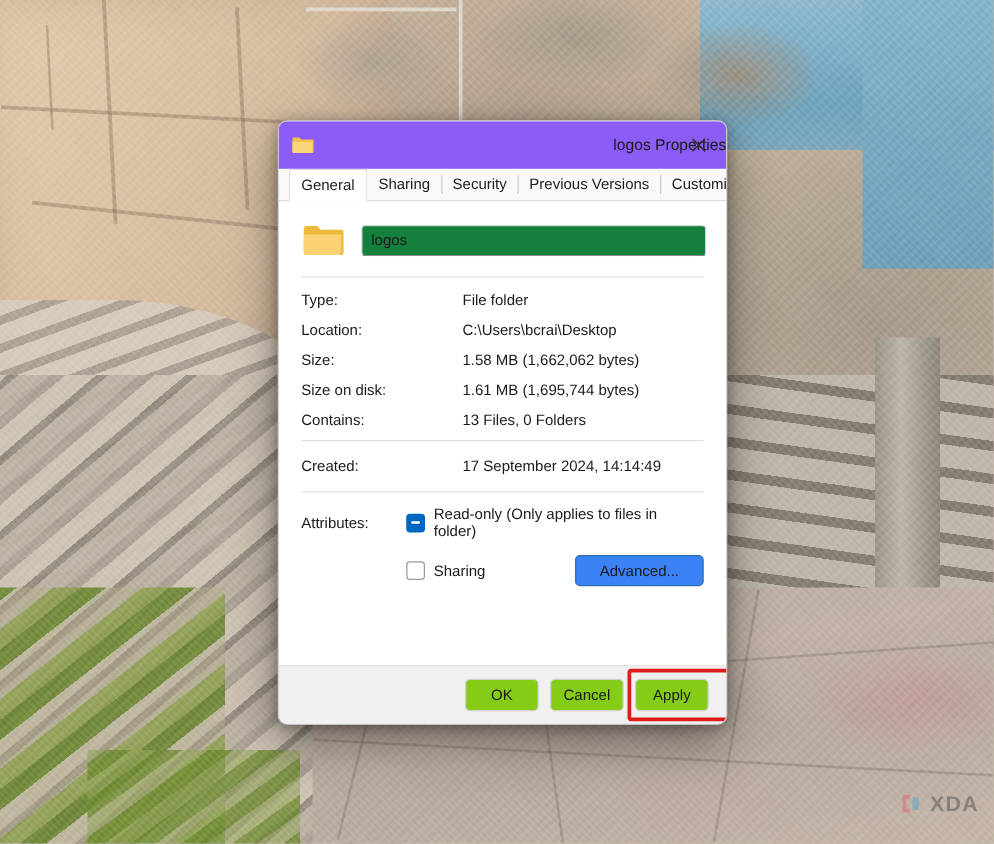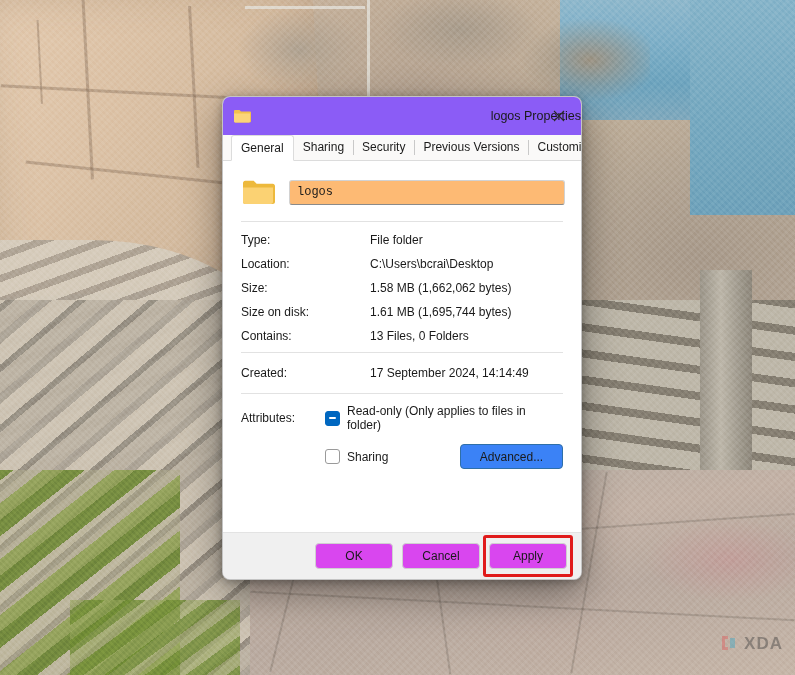--- a/index.html
+++ b/index.html
@@ -217,22 +217,22 @@
     gap: 14px;
     padding: 4px 0 14px 2px;
   }
   .name-row .folder-big { flex: 0 0 auto; display: block; }
   .name-input {
     flex: 1 1 auto;
     height: 25px;
     border: 1px solid #d2d2d2;
     border-bottom: 1.5px solid #8a8a8a;
     border-radius: 3px;
-    background: #fdba74;
-    font-family: Liberation Mono, monospace;
+    background: #15803d;
+    font-family: Liberation Sans, sans-serif;
     font-size: 12px; color: #1a1a1a;
     padding: 0 7px;
     outline: none;
   }
 
   .hr { height: 1px; background: #e2e2e2; margin: 0 2px; }
 
   .info-grid { padding: 6px 2px 4px 2px; }
   .info-row {
     display: flex;
@@ -279,22 +279,22 @@
   .footer {
     flex: 0 0 47px; height: 47px;
     background: #f0f0f0;
     border-top: 1px solid #e3e3e3;
     display: flex; align-items: center; justify-content: flex-end;
     gap: 9px;
     padding-right: 14px;
     position: relative;
   }
   .fbtn {
-    width: 78px; height: 26px;
-    background: #d946ef;
+    width: 59px; height: 26px;
+    background: #84cc16;
     border: 1px solid #d0d0d0;
     border-radius: 4px;
     font-family: "Liberation Sans", sans-serif;
     font-size: 12px; color: #1a1a1a;
     cursor: default;
   }
   .apply-wrap { position: relative; display: flex; }
   #apply-highlight {
     position: absolute;
     left: -6px; top: -8px;

